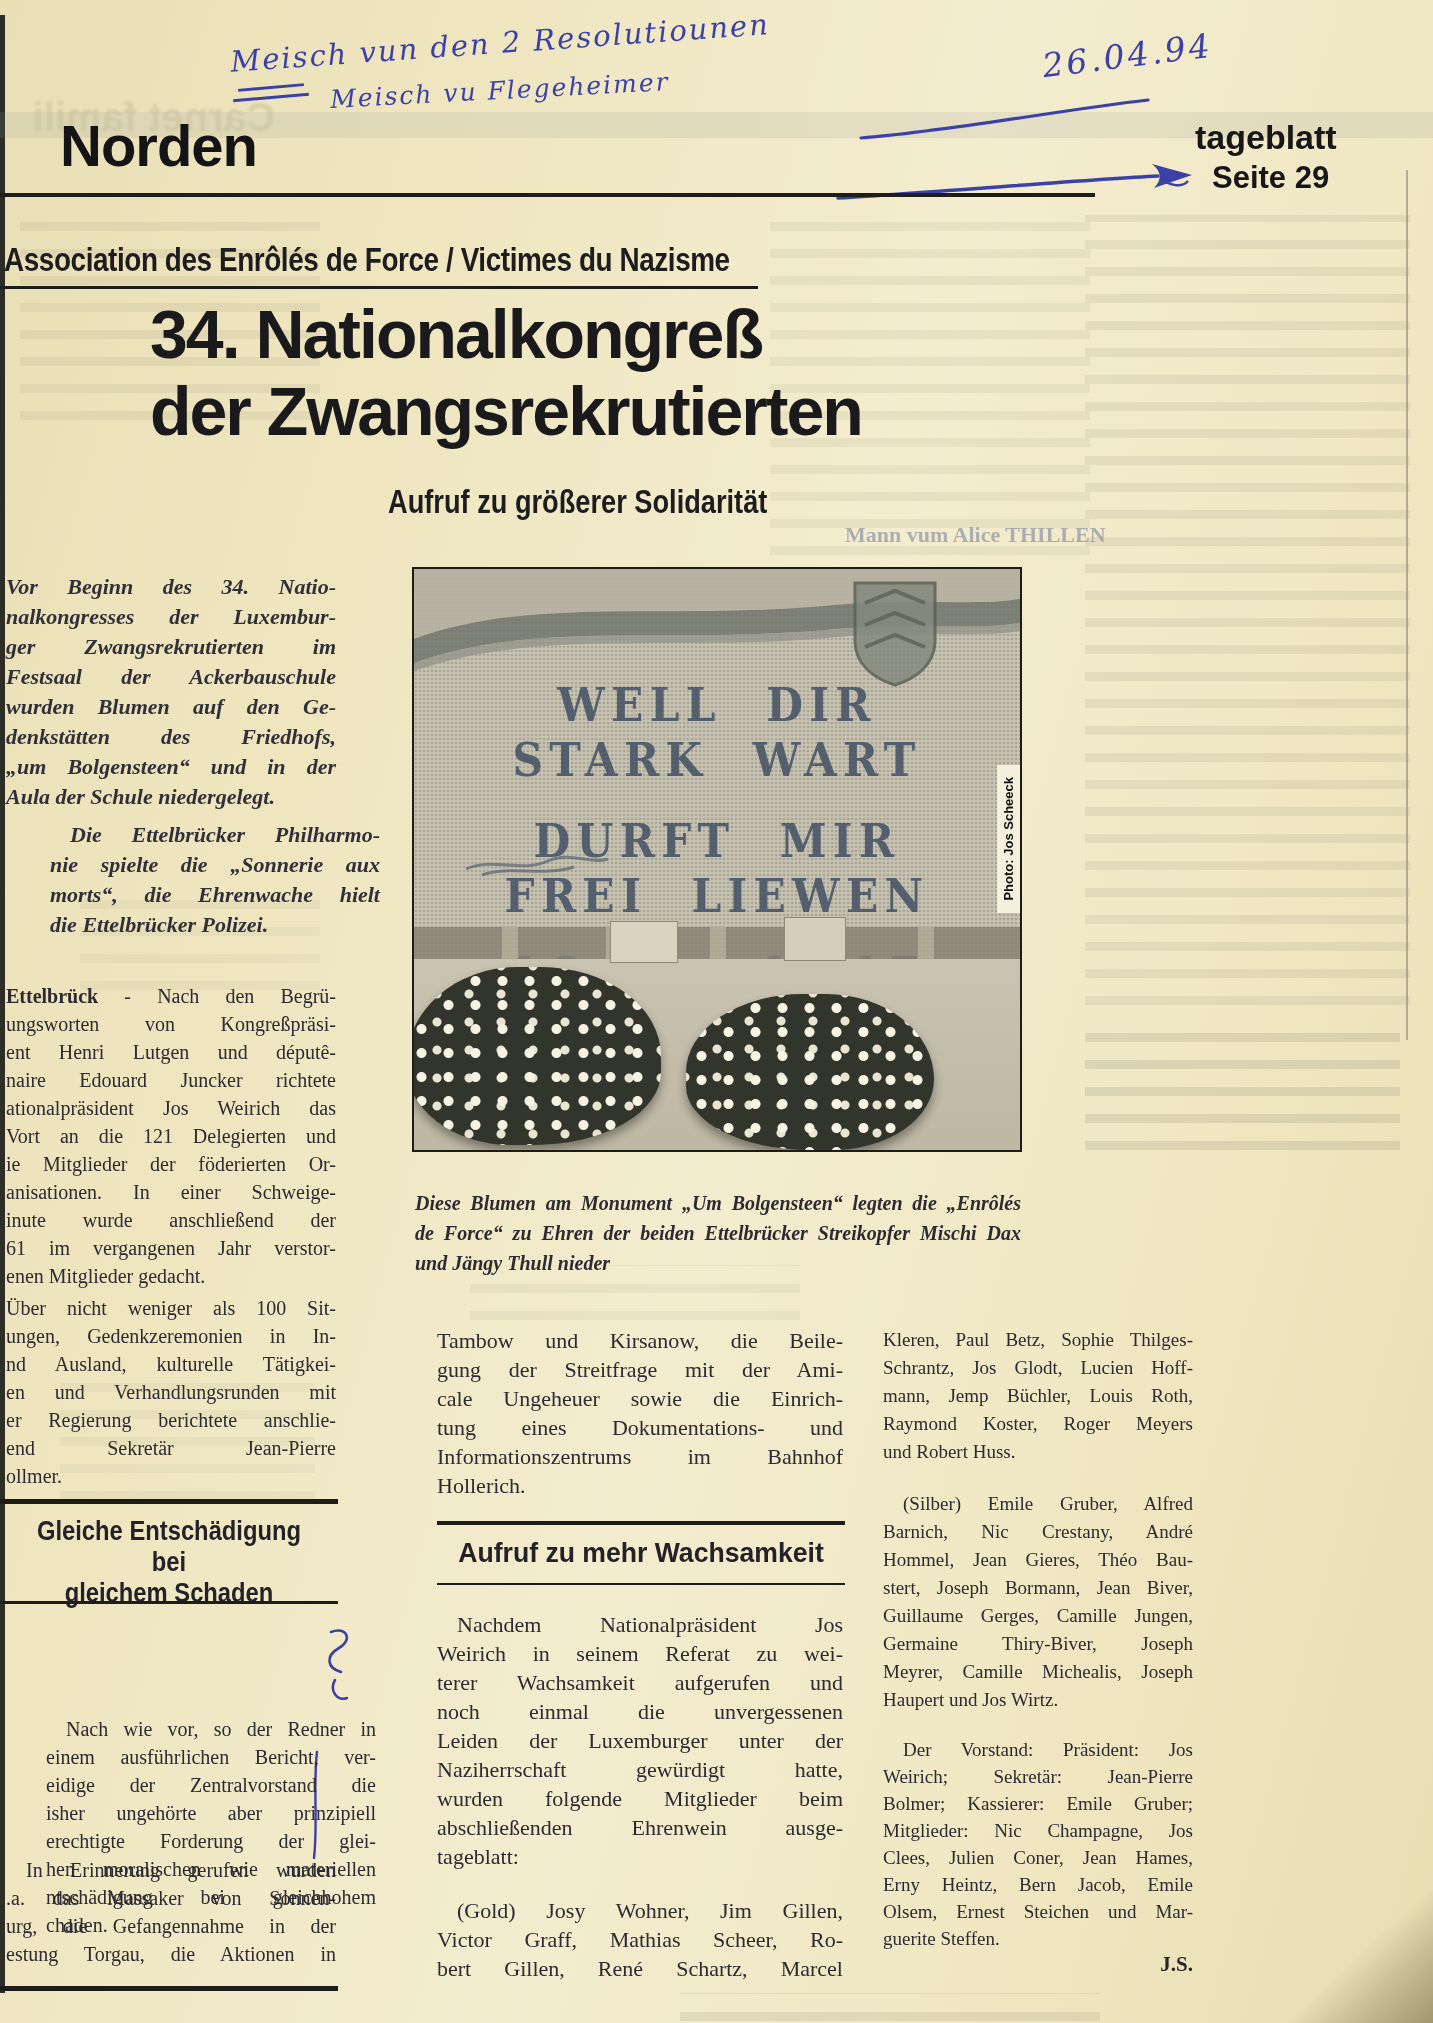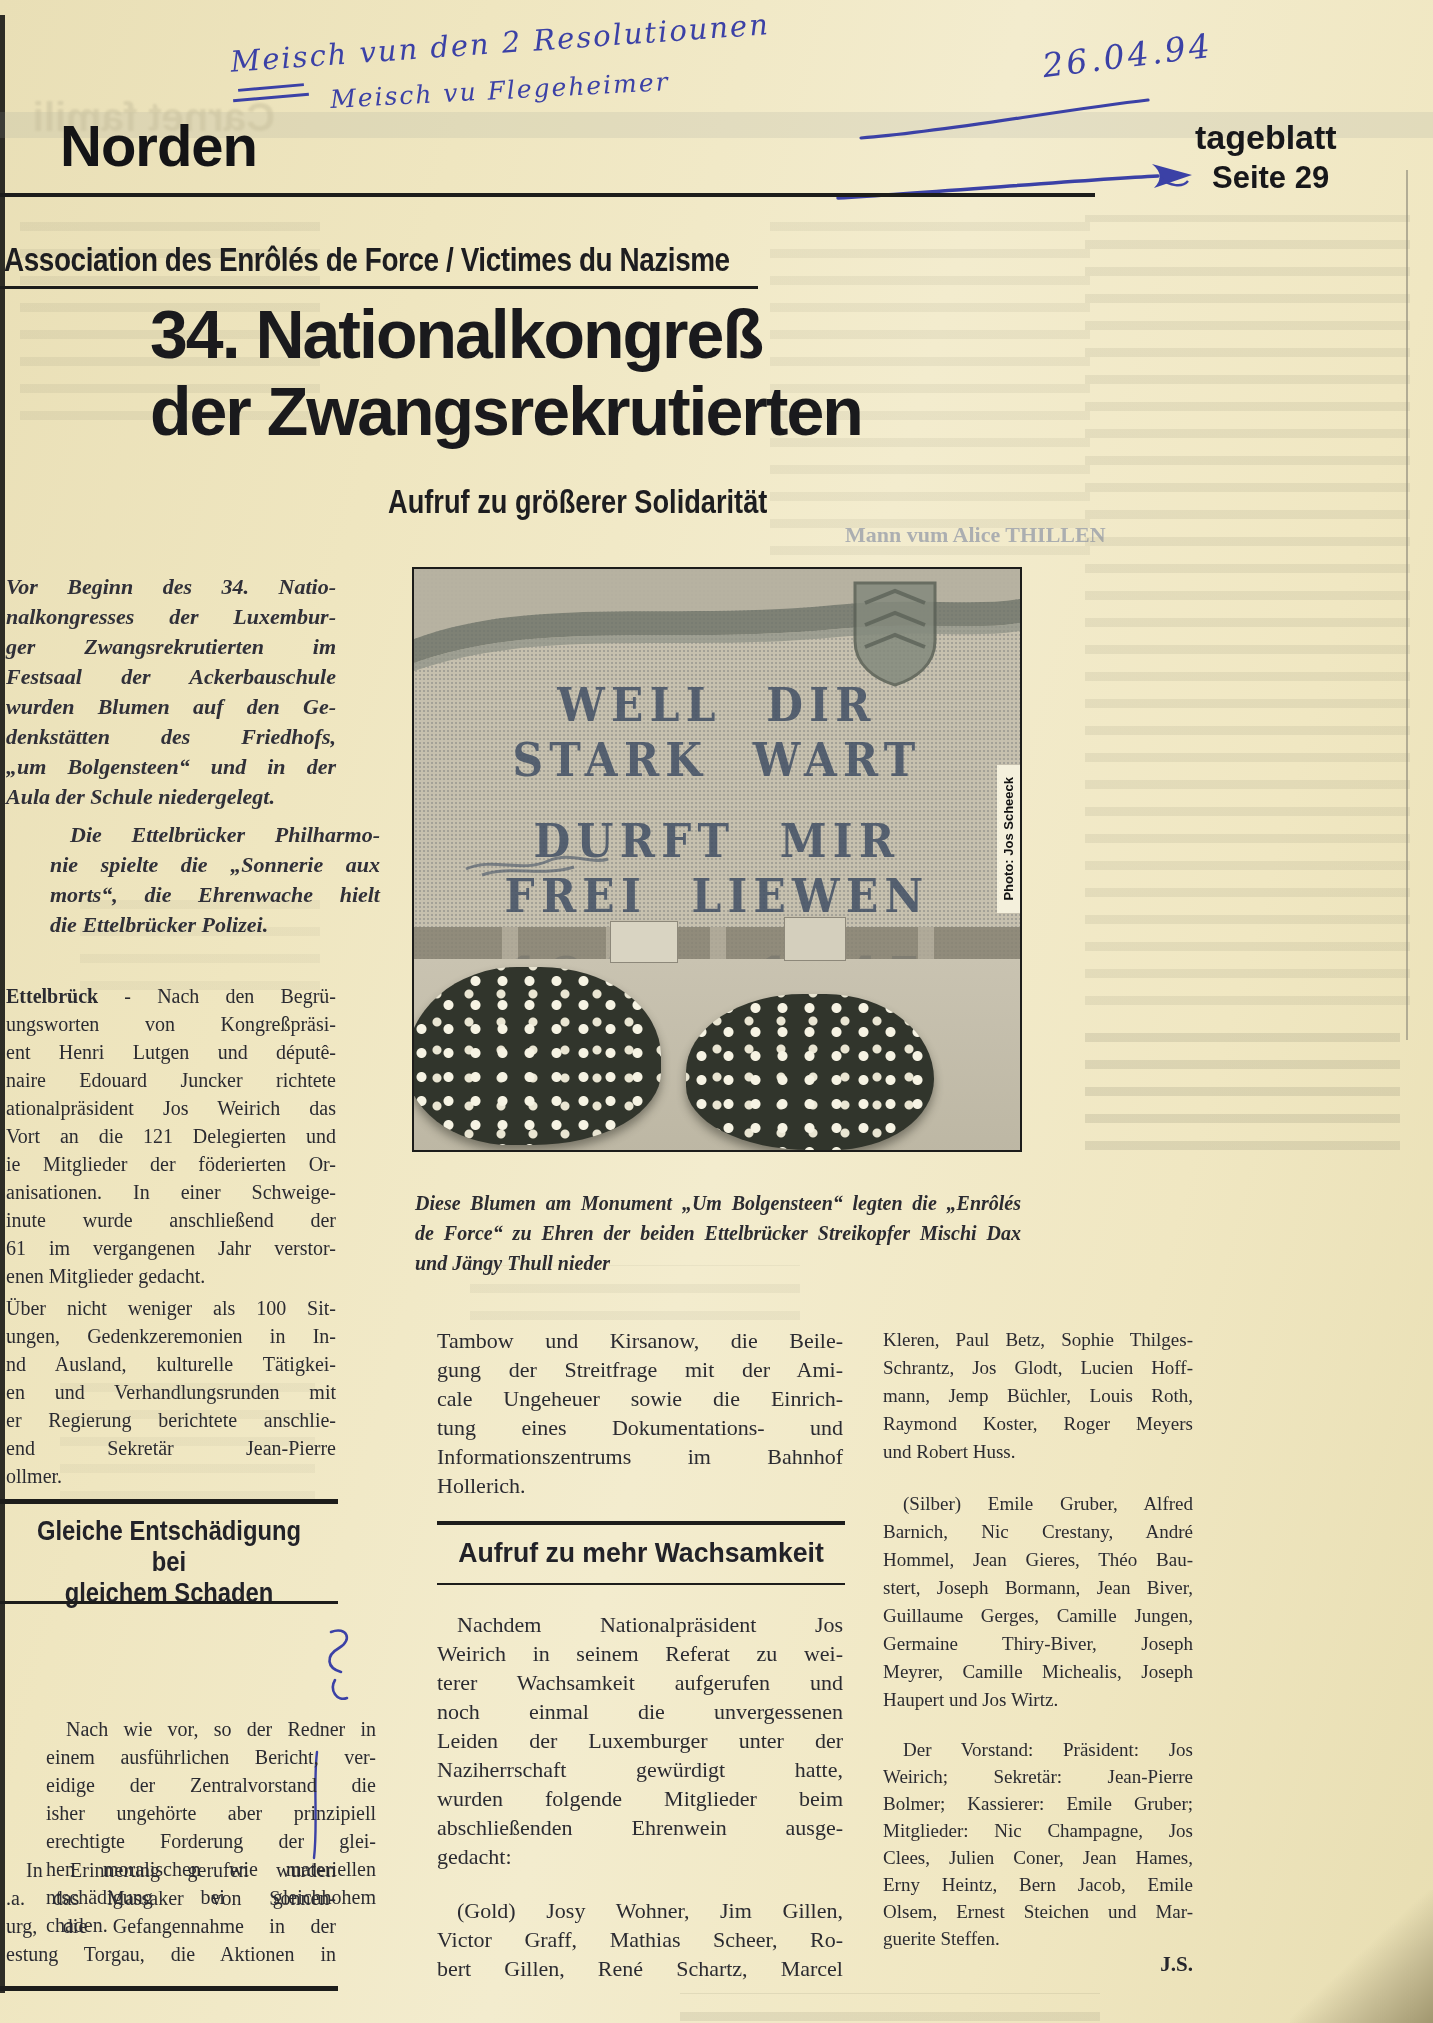--- a/index.html
+++ b/index.html
@@ -186,21 +186,21 @@
   <div class="rule" style="left:437px;top:1583px;width:408px;height:2px;"></div>
   <div class="abs body ind" style="left:437px;top:1610px;width:406px;font-size:22px;line-height:29px;">
     <span class="plines">Nachdem Nationalpräsident Jos
 Weirich in seinem Referat zu wei-
 terer Wachsamkeit aufgerufen und
 noch einmal die unvergessenen
 Leiden der Luxemburger unter der
 Naziherrschaft gewürdigt hatte,
 wurden folgende Mitglieder beim
 abschließenden Ehrenwein ausge-</span>
-      <span class="plast">gedacht:</span>
+      <span class="plast">tageblatt:</span>
   </div>
   <div class="abs body ind" style="left:437px;top:1896px;width:406px;font-size:22px;line-height:29px;">
     <span class="plines">(Gold) Josy Wohner, Jim Gillen,
 Victor Graff, Mathias Scheer, Ro-
 bert Gillen, René Schartz, Marcel</span>
   </div>
 
   <div class="abs body ind" style="left:883px;top:1490px;width:310px;font-size:19px;line-height:28px;">
     <span class="plines">(Silber) Emile Gruber, Alfred
 Barnich, Nic Crestany, André

